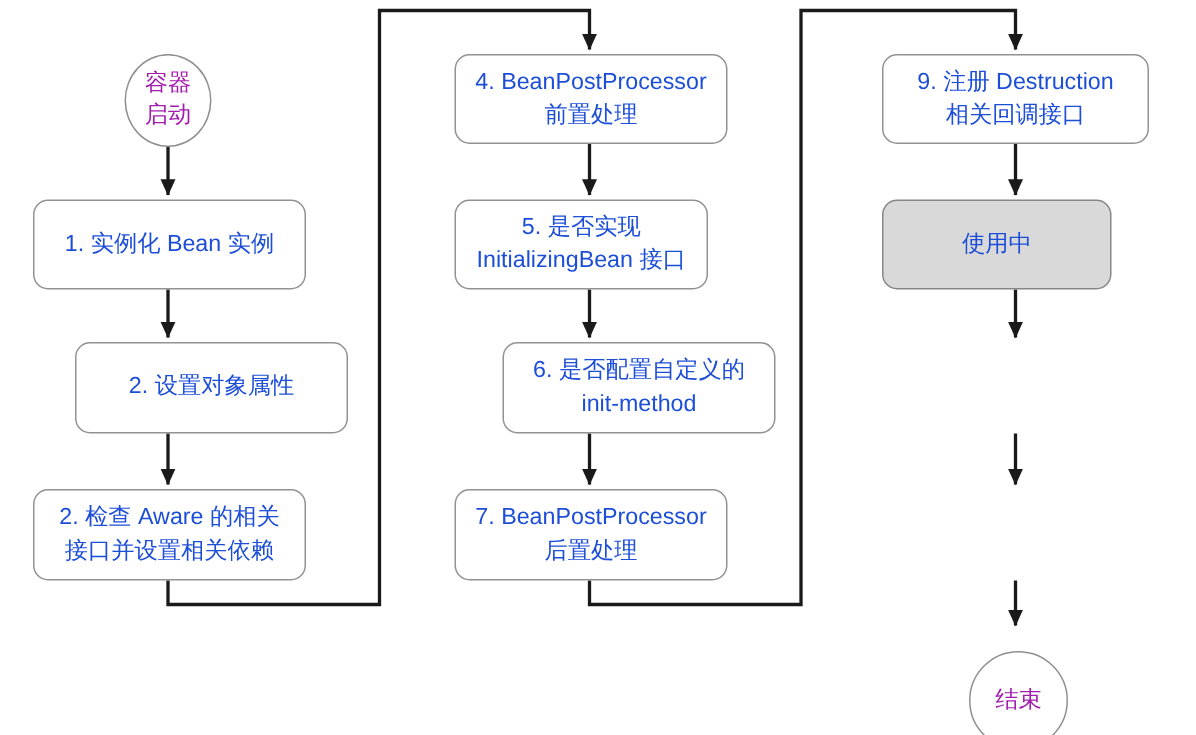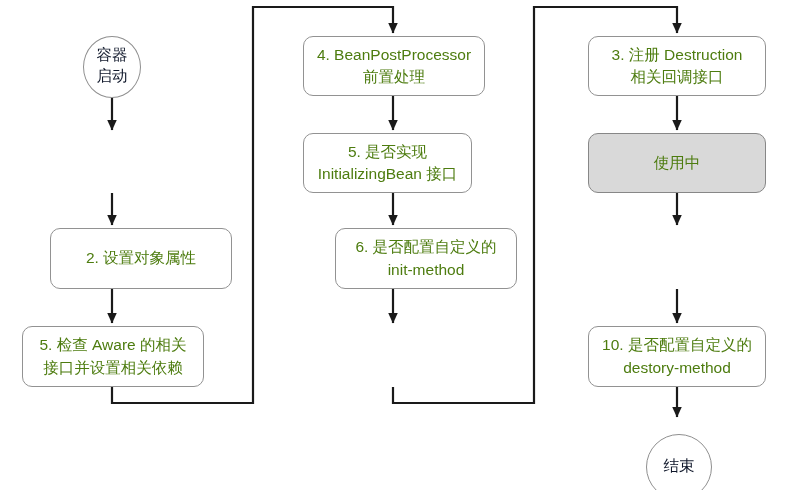--- a/index.html
+++ b/index.html
@@ -31,42 +31,41 @@
   .node {
     position: absolute;
     box-sizing: border-box;
     background: #ffffff;
     border: 1.4px solid #929292;
     border-radius: 10px;
     display: flex;
     align-items: center;
     justify-content: center;
     text-align: center;
-    color: #4d7c0f;
+    color: #1d4ed8;
     font-size: 15.5px;
     line-height: 1.45;
   }
   .node--state {
     background: #d9d9d9;
     border-color: #878787;
   }
   .terminal {
     position: absolute;
     box-sizing: border-box;
     background: #ffffff;
     border: 1.2px solid #8f8f8f;
     border-radius: 50%;
     display: flex;
     align-items: center;
     justify-content: center;
     text-align: center;
-    color: #0f172a;
+    color: #a21caf;
     font-size: 15.5px;
     line-height: 1.35;
-    font-family: Liberation Mono, monospace;
   }
   .node-label, .terminal-label {
     white-space: pre-line;
     padding: 0 6px;
   }
 </style>
 </head>
 <body>
 
 <div class="stage">
@@ -89,50 +88,53 @@
     <path d="M677,193 V225" marker-end="url(#arrow)"></path>
     <path d="M677,289 V323" marker-end="url(#arrow)"></path>
     <path d="M677,387 V417" marker-end="url(#arrow)"></path>
   </svg>
 
   <div class="terminal" style="left:83px; top:36px; width:58px; height:62px;">
     <span class="terminal-label">容器
 启动</span>
   </div>
 
+  <div class="node" style="left:22px; top:133px; width:182px; height:60px;">
+    <span class="node-label">1. 实例化 Bean 实例</span>
+  </div>
   <div class="node" style="left:22px; top:228px; width:182px; height:61px;margin-left:28px;">
     <span class="node-label">2. 设置对象属性</span>
   </div>
   <div class="node" style="left:22px; top:326px; width:182px; height:61px;">
-    <span class="node-label">5. 检查 Aware 的相关
+    <span class="node-label">2. 检查 Aware 的相关
 接口并设置相关依赖</span>
   </div>
 
   <div class="node" style="left:303px; top:36px; width:182px; height:60px;">
     <span class="node-label">4. BeanPostProcessor
 前置处理</span>
   </div>
   <div class="node" style="left:303px; top:133px; width:169px; height:60px;">
     <span class="node-label">5. 是否实现
 InitializingBean 接口</span>
   </div>
   <div class="node" style="left:303px; top:228px; width:182px; height:61px;margin-left:32px;">
     <span class="node-label">6. 是否配置自定义的
 init-method</span>
   </div>
+  <div class="node" style="left:303px; top:326px; width:182px; height:61px;">
+    <span class="node-label">7. BeanPostProcessor
+后置处理</span>
+  </div>
 
   <div class="node" style="left:588px; top:36px; width:178px; height:60px;">
-    <span class="node-label">3. 注册 Destruction
+    <span class="node-label">9. 注册 Destruction
 相关回调接口</span>
   </div>
-  <div class="node node--state" style="left:588px; top:133px; width:178px; height:60px;font-family:Liberation Serif, serif;">
+  <div class="node node--state" style="left:588px; top:133px; width:153px; height:60px;font-family:Liberation Serif, serif;">
     <span class="node-label">使用中</span>
-  </div>
-  <div class="node" style="left:588px; top:326px; width:178px; height:61px;">
-    <span class="node-label">10. 是否配置自定义的
-destory-method</span>
   </div>
 
   <div class="terminal" style="left:646px; top:434px; width:66px; height:66px;">
     <span class="terminal-label">结束</span>
   </div>
 
 </div>
 
 </body></html>

